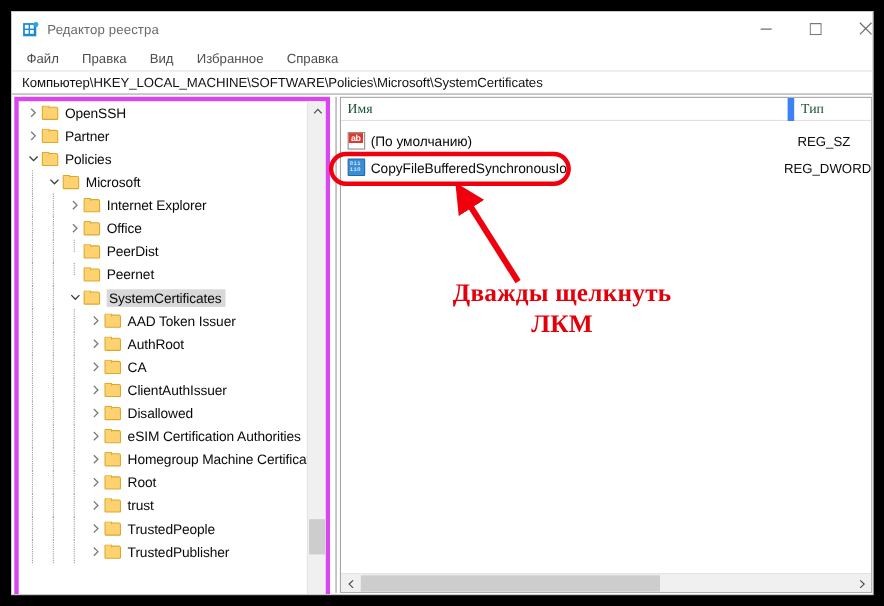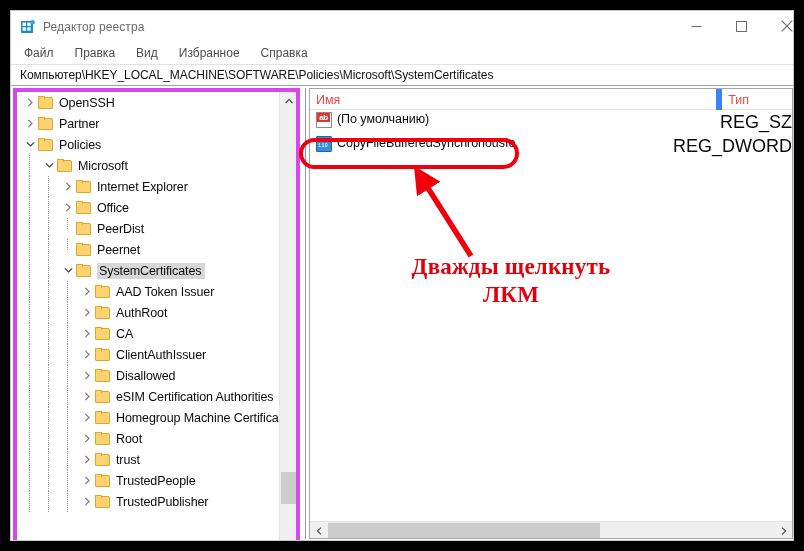--- a/index.html
+++ b/index.html
@@ -161,44 +161,45 @@
     overflow: hidden;
   }
   #value-header {
     position: absolute; left: 0; top: 0;
     width: 100%; height: 21px;
     background: #ffffff;
     border-bottom: 1px solid #e0e0e0;
     display: flex;
   }
   .vh-cell {
-    font-size: 12.5px; color: #ef4444;
+    font-size: 12.5px; color: #14532d;
     display: flex; align-items: center;
     padding-left: 6px;
     height: 21px;
+    font-family: Liberation Serif, serif;
   }
   #vh-name { width: 408px; }
   #vh-type { width: 76px; border-left: 6px solid #3b82f6; }
 
   .vrow {
     position: absolute; left: 0;
     width: 100%; height: 24px;
-    display: flex; align-items: flex-start;
+    display: flex; align-items: flex-end;
   }
   .vrow .vicon {
     width: 16px; height: 16px;
     margin-left: 6px; margin-right: 5px;
     flex: none; position: relative;
   }
   .vrow .vname {
     font-size: 12.5px; color: #0a0a0a;
     width: 382px; letter-spacing: -.05px;
   }
   .vrow .vtype {
-    font-size: 18px; color: #0a0a0a;
+    font-size: 12px; color: #0a0a0a;
     padding-left: 6px;
   }
 
   
   .ico-sz {
     background: #ffffff;
     border: 1px solid #8d8d8d;
   }
   .ico-sz .ab {
     position: absolute; left: 0px; top: 0px;

